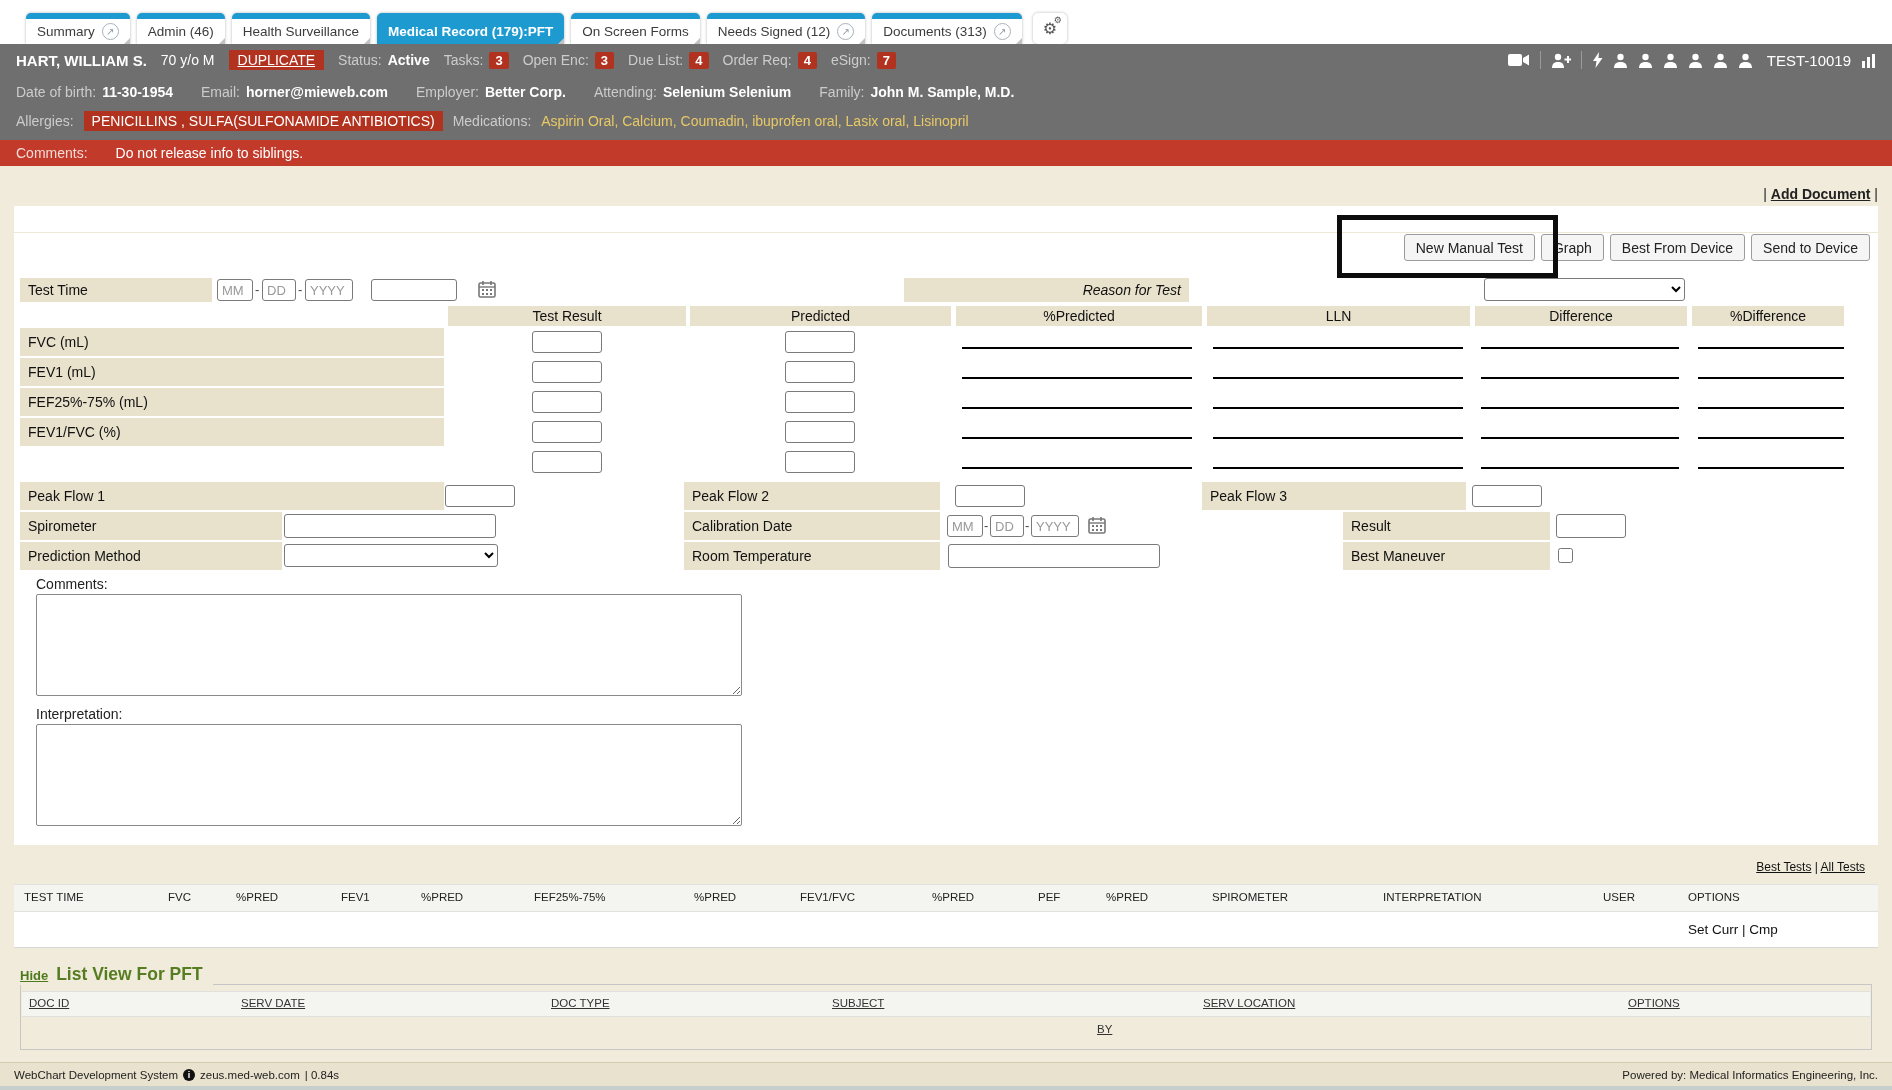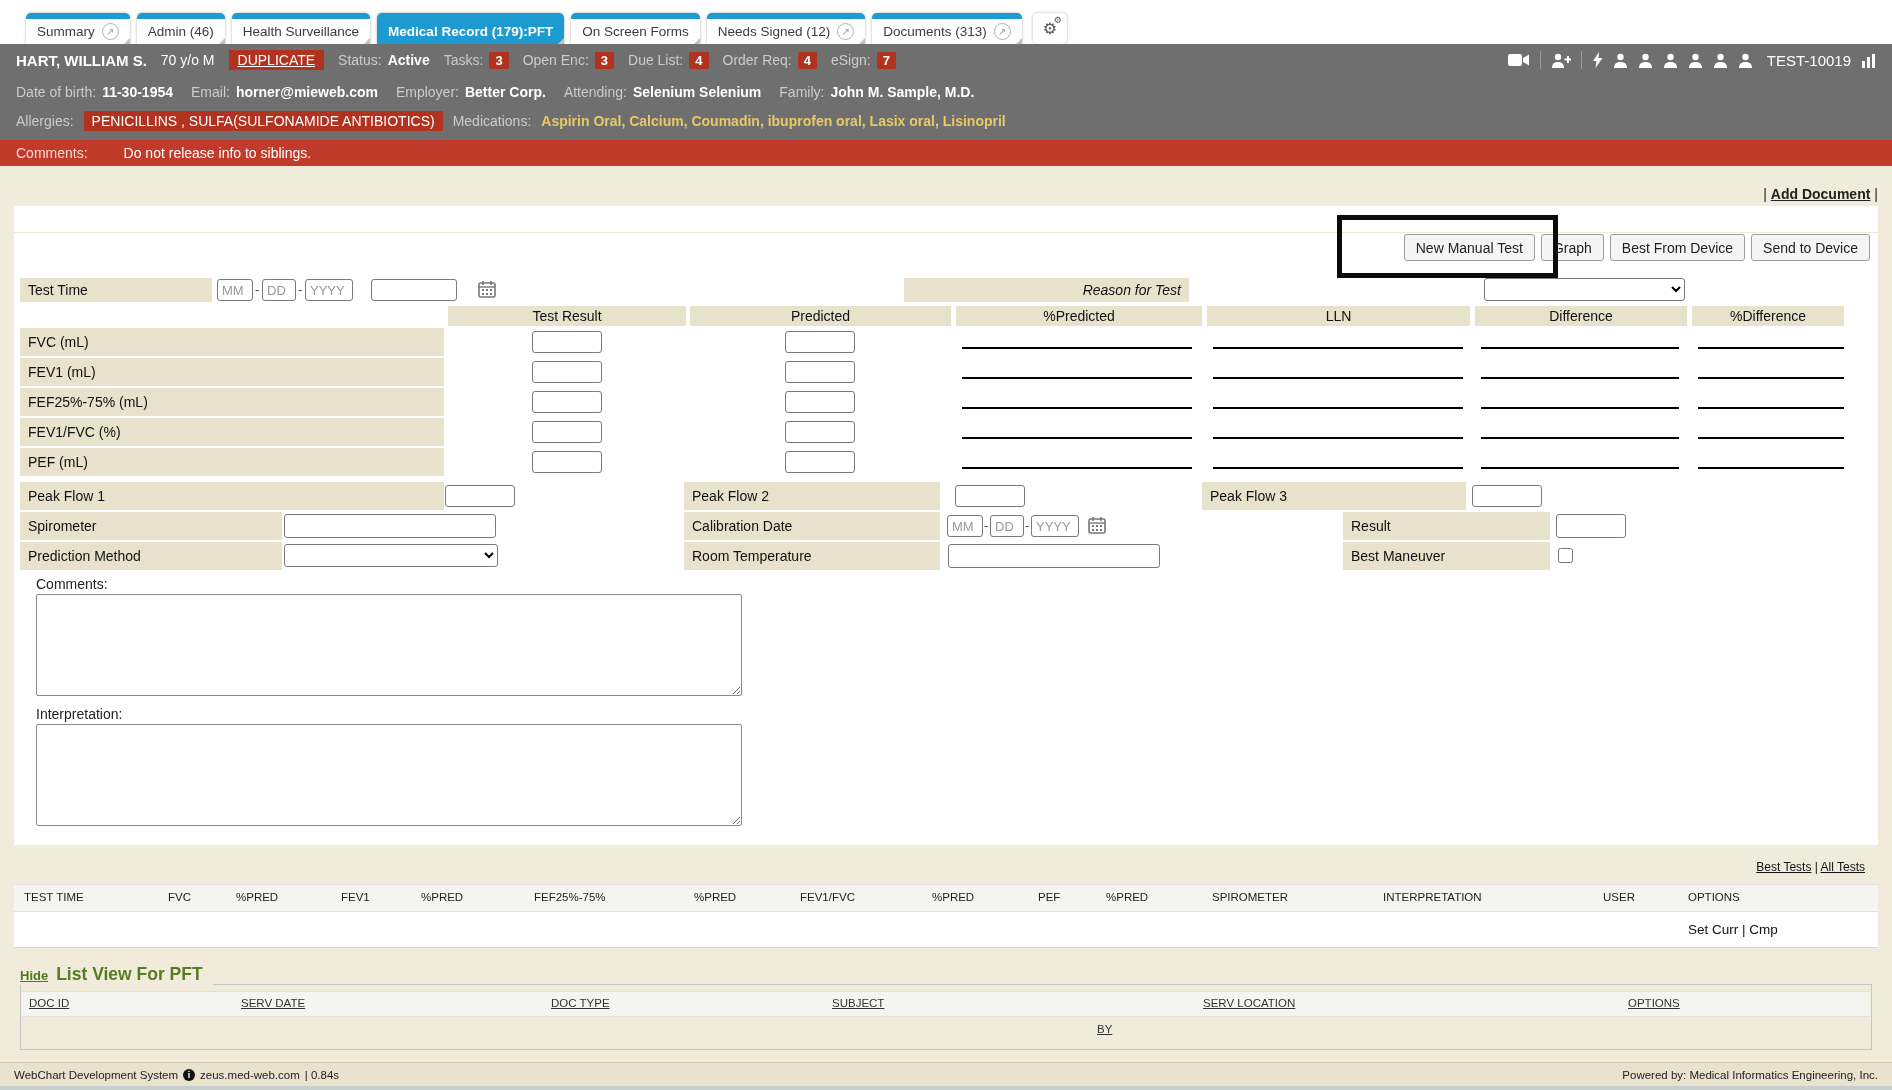--- a/index.html
+++ b/index.html
@@ -31,30 +31,30 @@
   .hline1 { position:absolute; left:16px; top:0; height:32px; display:flex; align-items:center; gap:14px; font-size:14px; white-space:nowrap; }
   .pname { font-size:15px; font-weight:bold; }
   .lbl { color:#cccccc; }
   .val { color:#fff; font-weight:bold; }
   .redbadge { background:#b23220; color:#fff; font-weight:bold; border-radius:2px; padding:1px 6px; font-size:13px; }
   .dupbadge { background:#b23220; color:#fff; text-decoration:underline; padding:2px 9px; font-size:14px; cursor:pointer; }
   .pair { display:flex; gap:6px; align-items:center; }
   .hicons { position:absolute; right:14px; top:0; height:32px; display:flex; align-items:center; gap:10px; }
   .vsep { width:1px; height:18px; background:#9b9b9b; }
   .pid { font-size:15px; color:#fff; margin-left:4px; }
-  .hline2 { position:absolute; left:16px; top:32px; height:32px; display:flex; align-items:center; gap:18px; font-size:14px; white-space:nowrap; }
+  .hline2 { position:absolute; left:16px; top:32px; height:32px; display:flex; align-items:center; gap:28px; font-size:14px; white-space:nowrap; }
   .hline3 { position:absolute; left:16px; top:62px; height:30px; display:flex; align-items:center; gap:10px; font-size:14px; white-space:nowrap; }
   .allergybadge { background:#b23220; color:#fff; padding:2px 8px; font-size:14px; cursor:pointer; }
-  .med { color:#e8c966; cursor:pointer;font-weight:bold; }
+  .med { color:#e8c966; cursor:pointer; }
   .med:not(:last-child)::after { content:", "; }
   
   .cmtbar { position:absolute; left:0; top:140px; width:100%; height:26px; background:#c13a2a;
             display:flex; align-items:center; font-size:14px; }
   .cmtbar .clabel { color:rgba(255,255,255,.82); margin-left:16px; }
-  .cmtbar .ctext { color:#fff; margin-left:36px; }
+  .cmtbar .ctext { color:#fff; margin-left:28px; }
   
   .adddoc { position:absolute; top:186px; right:14px; font-size:14px; color:#222; }
   .adddoc a { font-weight:bold; text-decoration:underline; color:#222; cursor:pointer; margin:0 4px; }
   
   .panel { position:absolute; left:14px; top:206px; width:1864px; height:639px; background:#fff; }
   .panel .topline { position:absolute; left:0; top:26px; width:100%; height:1px; background:#efe8d6; }
   .btnrow { position:absolute; top:28px; right:8px; display:flex; gap:6px; }
   .btn { height:27px; padding:0 11px; font-size:14px; color:#222; background:#f5f5f5;
          border:1px solid #9c9c9c; border-radius:3px; font-family:"Liberation Sans",sans-serif; cursor:pointer; }
   .cell { position:absolute; background:#e8e1cc; height:24px; line-height:24px; font-size:14px;
@@ -325,21 +325,20 @@
     <div class="uline" style="left:1684px; top:201px; width:146px;"></div>
 
     <div class="rowlbl" style="top:212px;">FEV1/FVC (%)</div>
     <input class="tinput" style="left: 518px; top: 215px; width: 70px;">
     <input class="tinput" style="left: 771px; top: 215px; width: 70px;">
     <div class="uline" style="left:948px; top:231px; width:230px;"></div>
     <div class="uline" style="left:1199px; top:231px; width:250px;"></div>
     <div class="uline" style="left:1467px; top:231px; width:198px;"></div>
     <div class="uline" style="left:1684px; top:231px; width:146px;"></div>
 
-    <div class="rowlbl" style="top:242px;">PEF (mL)</div>
     <input class="tinput" style="left: 518px; top: 245px; width: 70px;">
     <input class="tinput" style="left: 771px; top: 245px; width: 70px;">
     <div class="uline" style="left:948px; top:261px; width:230px;"></div>
     <div class="uline" style="left:1199px; top:261px; width:250px;"></div>
     <div class="uline" style="left:1467px; top:261px; width:198px;"></div>
     <div class="uline" style="left:1684px; top:261px; width:146px;"></div>
 
     <div class="cell" style="left:6px; top:276px; width:424px; height:28px; line-height:28px;">Peak Flow 1</div>
     <input class="tinput" style="left: 431px; top: 279px; width: 70px;">
     <div class="cell" style="left:670px; top:276px; width:256px; height:28px; line-height:28px;">Peak Flow 2</div>

